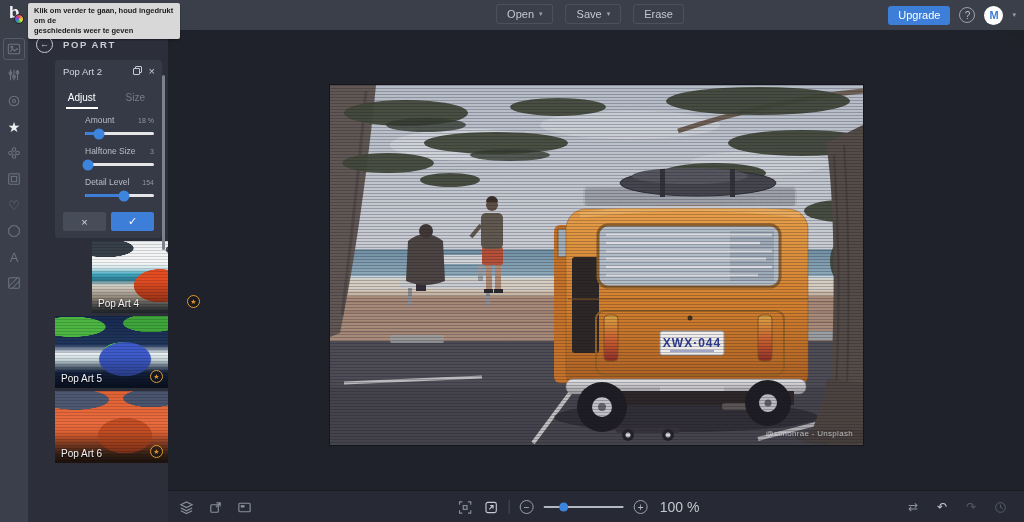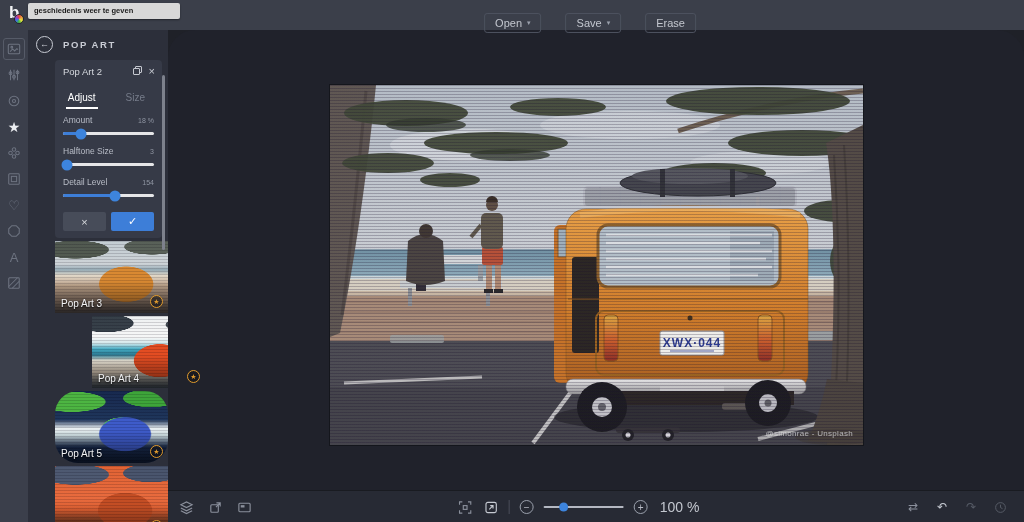--- a/index.html
+++ b/index.html
@@ -8,21 +8,21 @@
   .app { position:relative; width:1024px; height:522px; background:#1f2128; }
 
   
   .topbar { position:relative; height:30px; background:#3b3f4a; z-index:30; }
   .logo { position:absolute; left:7px; top:2px; width:24px; height:26px; cursor:pointer; }
   .logo-b { position:absolute; left:2px; top:1px; color:#f2f3f5; font-size:17px; font-weight:bold; }
   .logo-dot { position:absolute; left:7px; top:12px; width:10px; height:10px; border-radius:50%;
     background:conic-gradient(#e84040,#e8a040,#e8e040,#40b840,#4070e8,#9040c8,#e84040); border:1px solid #23252c; }
   .tooltip { position:absolute; left:28px; top:3px; width:152px; background:#d8d8d8; border-radius:2px;
     padding:3px 6px; font-size:7.5px; font-weight:bold; color:#1b1b1b; line-height:1.35; box-shadow:0 1px 2px rgba(0,0,0,.4); }
-  .menus { position:absolute; left:calc(50% + 78px); top:13px; transform:translateX(-50%); display:flex; gap:24px; }
+  .menus { position:absolute; left:calc(50% + 78px); top:4px; transform:translateX(-50%); display:flex; gap:12px; }
   .menu-btn { display:flex; align-items:center; gap:5px; height:20px; padding:0 10px; background:transparent;
     border:1px solid #4c515e; border-radius:3px; color:#c3c7cf; font-size:11px; cursor:pointer; }
   .caret { font-size:7px; color:#9aa0ac; }
   .topbar-right { position:absolute; right:8px; top:0; height:30px; display:flex; align-items:center; gap:9px; }
   .upgrade-btn { height:19px; padding:0 10px; background:#3d7ed8; border:none; border-radius:3px;
     color:#ffffff; font-size:11px; cursor:pointer; }
   .help-circle { width:16px; height:16px; border:1.5px solid #9aa0aa; border-radius:50%; color:#b8bcc6;
     font-size:10px; display:flex; align-items:center; justify-content:center; cursor:pointer; }
   .avatar { width:19px; height:19px; background:#ffffff; border-radius:50%; color:#3d7ed8; font-weight:bold;
     font-size:11px; display:flex; align-items:center; justify-content:center; cursor:pointer; }
@@ -51,21 +51,21 @@
   .card-title { flex:1; font-size:9.5px; color:#d6d9df; }
   .dup-icon { position:relative; width:9px; height:9px; margin-right:7px; cursor:pointer; }
   .dup-icon span { position:absolute; width:7px; height:7px; border:1px solid #c6c9d1; border-radius:1px; }
   .dup-icon span:first-child { left:2px; top:0; }
   .dup-icon span:last-child { left:0; top:2px; background:#363a47; }
   .card-close { color:#c6c9d1; font-size:11px; cursor:pointer; line-height:1; }
   .tabs { display:flex; margin-top:11px; }
   .tab { flex:1; text-align:center; font-size:10px; padding-bottom:5px; cursor:pointer; color:#767c8a; }
   .tab.active { color:#ffffff; }
   .tab.active .tab-label { border-bottom:2px solid #ffffff; padding:0 2px 4px; }
-  .sliders { padding:7px 8px 2px; }
+  .sliders { padding:7px 8px 2px;margin-left:22px; }
   .slider { margin-bottom:11px; }
   .slider-head { display:flex; justify-content:space-between; align-items:baseline; }
   .slider-label { font-size:8.5px; color:#b9bdc7; }
   .slider-value { font-size:7px; color:#8f95a2; }
   .slider-track { position:relative; margin-top:7px; height:3px; background:#e6e6e8; border-radius:2px; cursor:pointer; }
   .slider-fill { position:absolute; left:0; top:0; height:3px; background:#3d7ed8; border-radius:2px; }
   .slider-thumb { position:absolute; top:50%; width:11px; height:11px; background:#3d84dd; border-radius:50%;
     transform:translate(-50%,-50%); cursor:pointer; }
   .card-actions { display:flex; gap:5px; padding:2px 8px 0; }
   .act-btn { flex:1; height:19px; border:none; border-radius:2px; font-size:11px; cursor:pointer;
@@ -92,21 +92,21 @@
   .t4 { background:
     radial-gradient(ellipse 44px 28px at 60% 62%, #e2491e 58%, rgba(226,73,30,0) 60%),
     radial-gradient(ellipse 50px 16px at 12% 10%, rgba(30,40,50,.9) 55%, rgba(30,40,50,0) 57%),
     radial-gradient(ellipse 46px 14px at 88% 12%, rgba(30,40,50,.85) 55%, rgba(30,40,50,0) 57%),
     linear-gradient(180deg,#eef1f2 0%,#f6f7f7 30%,#cfe6ea 38%,#3fa8c0 46%,#27768e 54%,#ece6d8 62%,#cabcaa 78%,#3c4854 100%); margin-left: 37px; }
   .t5 { background:
     radial-gradient(ellipse 46px 30px at 62% 60%, #3a58c8 55%, rgba(58,88,200,0) 58%),
     radial-gradient(ellipse 30px 18px at 58% 52%, #52c44a 60%, rgba(82,196,74,0) 62%),
     radial-gradient(ellipse 60px 18px at 15% 15%, #49b43e 55%, rgba(73,180,62,0) 57%),
     radial-gradient(ellipse 50px 16px at 85% 10%, #3aa336 55%, rgba(58,163,54,0) 57%),
-    linear-gradient(180deg,#13254c 0%,#1b3258 40%,#e8eef0 52%,#cfe0e4 62%,#16294e 78%,#0f1f3e 100%); border-radius: 23px; }
+    linear-gradient(180deg,#13254c 0%,#1b3258 40%,#e8eef0 52%,#cfe0e4 62%,#16294e 78%,#0f1f3e 100%); }
   .t6 { background:
     radial-gradient(ellipse 46px 30px at 62% 62%, #c24a20 58%, rgba(194,74,32,0) 60%),
     radial-gradient(ellipse 60px 18px at 18% 12%, #4a566e 55%, rgba(74,86,110,0) 57%),
     radial-gradient(ellipse 50px 16px at 85% 10%, #46526a 55%, rgba(70,82,106,0) 57%),
     linear-gradient(180deg,#e06030 0%,#e8683a 45%,#d85a2c 62%,#52301e 88%,#3a2418 100%); }
   .panel-scrollbar { position:absolute; right:3px; top:45px; width:3px; height:175px; background:#7d818c; border-radius:2px; cursor:pointer; }
 
   
   .stage { position:relative; flex:1; background:#20222b;border-radius:27px; }
   .artboard { position:absolute; left:162px; top:55px; width:533px; height:360px; cursor:crosshair;
@@ -143,35 +143,42 @@
 <body>
 
 <div class="app">
 
   <header class="topbar">
     <div class="logo">
       <span class="logo-b">b</span>
       <span class="logo-dot"></span>
     </div>
     <div class="tooltip">
+      <div>Klik om verder te gaan, houd ingedrukt om de</div>
       <div>geschiedenis weer te geven</div>
     </div>
     <nav class="menus">
       <button class="menu-btn">
         <span>Open</span>
         <span class="caret">▾</span>
       </button>
       <button class="menu-btn">
         <span>Save</span>
         <span class="caret">▾</span>
       </button>
       <button class="menu-btn">
         <span>Erase</span>
       </button>
     </nav>
+    <div class="topbar-right">
+      <button class="upgrade-btn">Upgrade</button>
+      <div class="help-circle">?</div>
+      <div class="avatar">M</div>
+      <span class="caret">▾</span>
+    </div>
   </header>
 
   <div class="body-row">
 
     <aside class="rail">
       <div class="rail-item boxed">
         <svg width="14" height="14" viewBox="0 0 16 16">
             <rect x="1.5" y="2.5" width="13" height="11" rx="1.5"></rect>
             <path d="M3.5,11 l3,-3 2.2,2.2 2.6,-2.6 1.2,1.2"></path>
             <circle cx="5.5" cy="6" r="1"></circle>
@@ -288,24 +295,20 @@
           <button class="act-btn act-cancel">
             <span>×</span>
           </button>
           <button class="act-btn act-apply">
             <span>✓</span>
           </button>
         </div>
       </div>
 
       <div class="presets">
-        <div class="thumb t3">
-          <span class="thumb-label">Pop Art 3</span>
-          <span class="thumb-badge">★</span>
-        </div>
         <div class="thumb t4">
           <span class="thumb-label">Pop Art 4</span>
           <span class="thumb-badge">★</span>
         </div>
         <div class="thumb t5">
           <span class="thumb-label">Pop Art 5</span>
           <span class="thumb-badge">★</span>
         </div>
         <div class="thumb t6">
           <span class="thumb-label">Pop Art 6</span>

